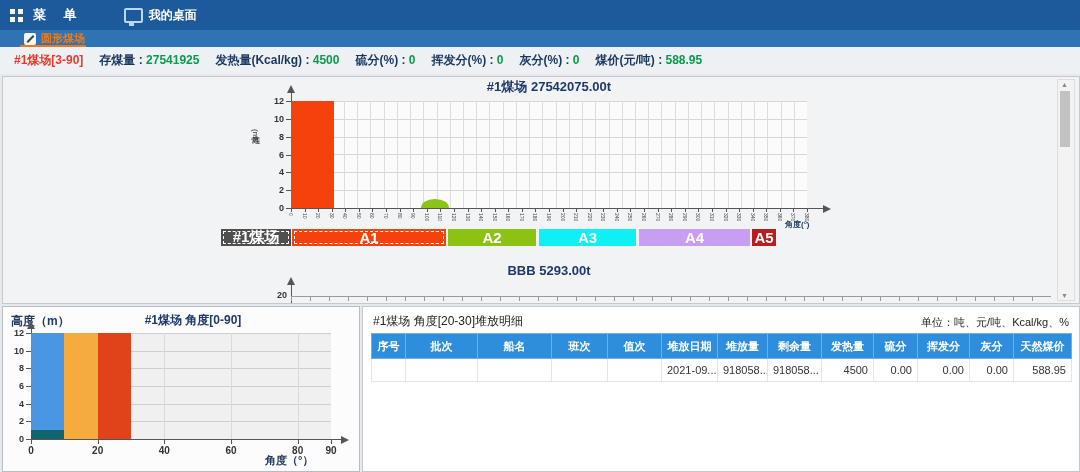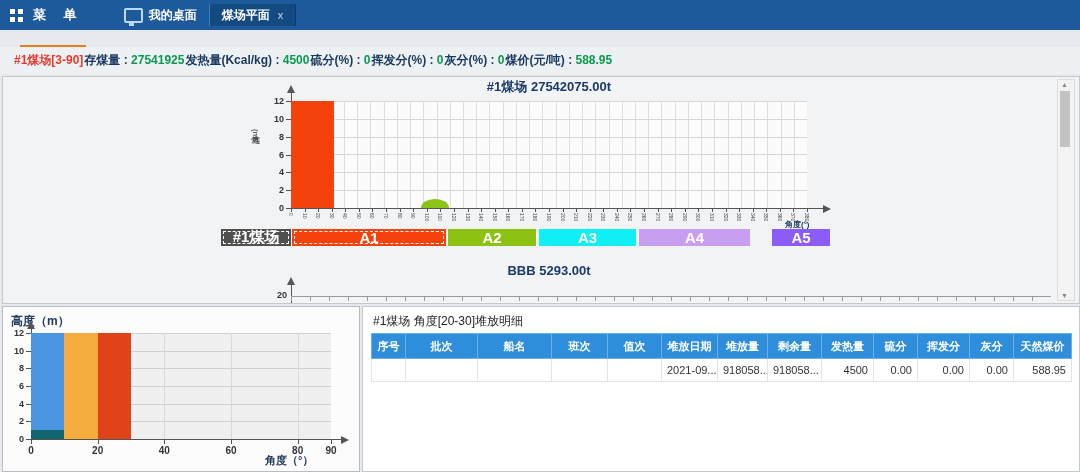--- a/index.html
+++ b/index.html
@@ -22,21 +22,21 @@
   .tab-close{margin-left:8px;color:#c7d8ea;font-size:11px;font-weight:normal;}
   
   .subbar{position:absolute;left:0;top:30px;width:1080px;height:17px;background:#2e74b5;display:flex;align-items:center;}
   .edit-box{width:12px;height:12px;background:#f4f6f8;border-radius:2px;margin-left:24px;position:relative;overflow:hidden;}
   .edit-box .pencil{position:absolute;left:2px;top:5px;width:9px;height:2px;background:#39424d;transform:rotate(-45deg);}
   .subtool-label{color:#e87b1e;font-size:11px;font-weight:bold;margin-left:5px;}
   .subtool-underline{position:absolute;left:20px;top:45px;width:66px;height:2px;background:#e87b1e;}
   
   .infobar{position:absolute;left:0;top:47px;width:1080px;height:27px;background:#eef1f4;display:flex;align-items:center;font-size:12px;font-weight:bold;}
   .yard-label{color:#e43a2c;margin-left:14px;}
-  .metric{margin-left:1px;color:#17375e;white-space:nowrap;}
+  .metric{margin-left:16px;color:#17375e;white-space:nowrap;}
   .metric .mv{color:#0a9a4e;}
   
   .main-panel{position:absolute;left:2px;top:76px;width:1076px;height:226px;background:#f2f3f4;border:1px solid #c6c9cc;overflow:hidden;}
   .panel-bl{position:absolute;left:2px;top:306px;width:356px;height:164px;background:#fcfcfc;border:1px solid #b9bdc1;}
   .panel-br{position:absolute;left:362px;top:306px;width:716px;height:164px;background:#fff;border:1px solid #c6c9cc;}
   .chart-title{font-size:13px;font-weight:bold;color:#1b3a6b;text-align:center;}
   .plot1{position:absolute;left:288px;top:24px;width:516px;height:107px;background:
      repeating-linear-gradient(to right,#dcdcdc 0,#dcdcdc 1px,transparent 1px,transparent 13.23px),
      repeating-linear-gradient(to bottom,#d6d6d6 0,#d6d6d6 1px,transparent 1px,transparent 17.83px),#fbfbfb;overflow:visible;}
   .plot3{position:absolute;left:28px;top:26px;width:300px;height:106px;background:
@@ -65,26 +65,28 @@
 
 <div class="screen">
 
   <div class="topbar">
     <div class="menu-grid"></div>
     <div class="menu-label">菜 单</div>
     <div class="tab first">
       <span class="monitor-icon"></span>
       <span>我的桌面</span>
     </div>
-    <div class="tab active">
-      <span>煤场平面</span>
-      <span class="tab-close">x</span>
-    </div>
-  </div>
-
+  </div>
+
+  <div class="subbar">
+    <div class="edit-box">
+        <div class="pencil"></div>
+      </div>
+    <div class="subtool-label">圆形煤场</div>
+  </div>
   <div class="subtool-underline"></div>
 
   <div class="infobar">
     <span class="yard-label">#1煤场[3-90]</span>
     <span id="metrics" style="display:flex;">
         <span class="metric"><span>存煤量 : </span><span class="mv">27541925</span></span>
         <span class="metric"><span>发热量(Kcal/kg) : </span><span class="mv">4500</span></span>
         <span class="metric"><span>硫分(%) : </span><span class="mv">0</span></span>
         <span class="metric"><span>挥发分(%) : </span><span class="mv">0</span></span>
         <span class="metric"><span>灰分(%) : </span><span class="mv">0</span></span>
@@ -200,39 +202,40 @@
       </div>
 
     <div class="abs" style="left:782px;top:142px;font-size:8px;font-weight:bold;color:#17375e;">角度(°)</div>
 
     <div class="abs" id="strip" style="left:0;top:152px;width:1076px;height:17px;">
         <div class="seg dashed" style="position: absolute; left: 218px; width: 70px; background: rgb(79, 79, 79);">#1煤场</div>
         <div class="seg dashed" style="position: absolute; left: 289px; width: 154px; background: rgb(245, 66, 13);">A1</div>
         <div class="seg" style="position: absolute; left: 445px; width: 88px; background: rgb(140, 195, 19);">A2</div>
         <div class="seg" style="position: absolute; left: 536px; width: 97px; background: rgb(16, 240, 244);">A3</div>
         <div class="seg" style="position: absolute; left: 636px; width: 111px; background: rgb(200, 158, 243);">A4</div>
-        <div class="seg" style="position: absolute; left: 749px; width: 58px; background: #8b5cf6; margin-left: 20px;">A5</div>
+        <div class="seg" style="position: absolute; left: 749px; width: 24px; background: #b91c1c;">A5</div>
       </div>
 
     <div class="abs chart-title" style="left:286px;top:186px;width:520px;">BBB  5293.00t</div>
     <div class="abs arrow-up" style="left:284px;top:200px;"></div>
     <div class="abs axis" style="left:288px;top:207px;width:1px;height:19px;"></div>
     <div class="abs" style="left:262px;top:213px;width:22px;font-size:9px;font-weight:bold;color:#333;text-align:right;">20</div>
     <div class="abs axis" style="left:288px;top:219px;width:760px;height:1px;background:#9a9a9a;"></div>
     <div class="abs" style="left:288px;top:220px;width:760px;height:4px;background:repeating-linear-gradient(to right,#9a9a9a 0,#9a9a9a 1px,transparent 1px,transparent 19px);"></div>
 
     <div class="sb-track">
       <div class="sb-arrow" style="top:1px;">▲</div>
       <div class="sb-thumb"></div>
       <div class="sb-arrow" style="bottom:1px;">▼</div>
     </div>
   </div>
 
   <div class="panel-bl">
     <div class="abs" style="left:8px;top:6px;font-size:12px;font-weight:bold;color:#233b61;">高度（m）</div>
+    <div class="abs chart-title" style="left:60px;top:5px;width:260px;font-size:12px;">#1煤场 角度[0-90]</div>
 
     <div class="abs arrow-up" style="left:24px;top:14px;"></div>
     <div class="abs axis" style="left:28px;top:20px;width:1px;height:112px;"></div>
     <div class="abs axis" style="left:28px;top:132px;width:312px;height:1px;"></div>
     <div class="abs arrow-right" style="left:338px;top:129px;"></div>
 
     <div class="plot3" id="plot3">
         <div style="position: absolute; left: -5px; top: 106px; width: 5px; height: 1px; background: rgb(85, 85, 85);"></div>
         <div class="ytick-label" style="position: absolute; left: -27px; top: 101px;">0</div>
         <div style="position: absolute; left: -5px; top: 88.3333px; width: 5px; height: 1px; background: rgb(85, 85, 85);"></div>
@@ -263,20 +266,21 @@
         <div style="position: absolute; left: 0px; top: 97.1667px; width: 33.3333px; height: 8.83333px; background: rgb(17, 101, 110);"></div>
         <div style="position: absolute; left: 33.3333px; top: 0px; width: 33.3333px; height: 106px; background: rgb(246, 172, 60);"></div>
         <div style="position: absolute; left: 66.6667px; top: 0px; width: 33.3333px; height: 106px; background: rgb(224, 66, 26);"></div>
       </div>
 
     <div class="abs" style="left:262px;top:146px;font-size:11px;font-weight:bold;color:#233b61;">角度（°）</div>
   </div>
 
   <div class="panel-br">
     <div class="tbl-title">#1煤场 角度[20-30]堆放明细</div>
+    <div class="tbl-units">单位：吨、元/吨、Kcal/kg、%</div>
     <div class="abs" style="left:8px;top:26px;">
       <table class="detail" id="detailTable">
           <colgroup>
             <col style="width: 34px;">
             <col style="width: 72px;">
             <col style="width: 74px;">
             <col style="width: 56px;">
             <col style="width: 54px;">
             <col style="width: 56px;">
             <col style="width: 50px;">

